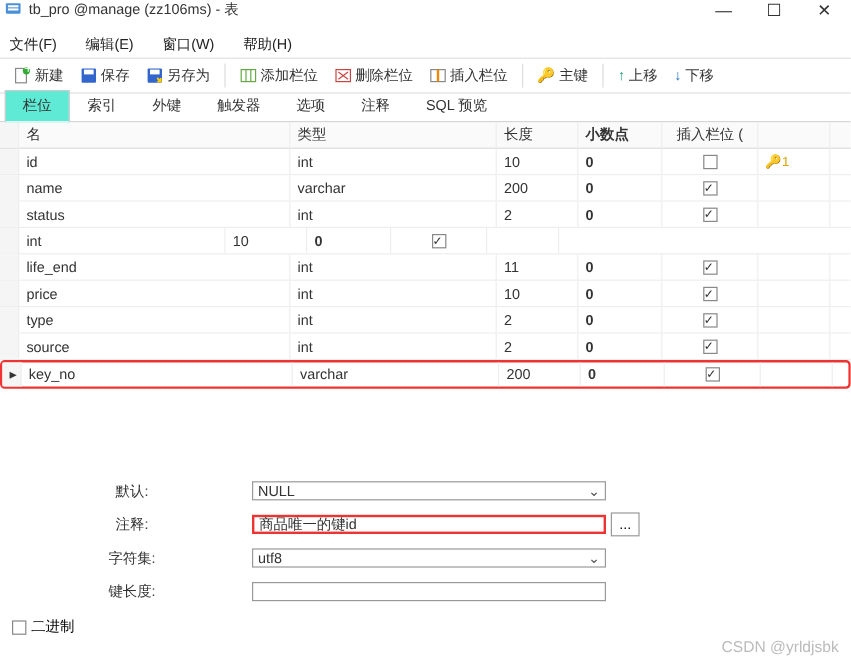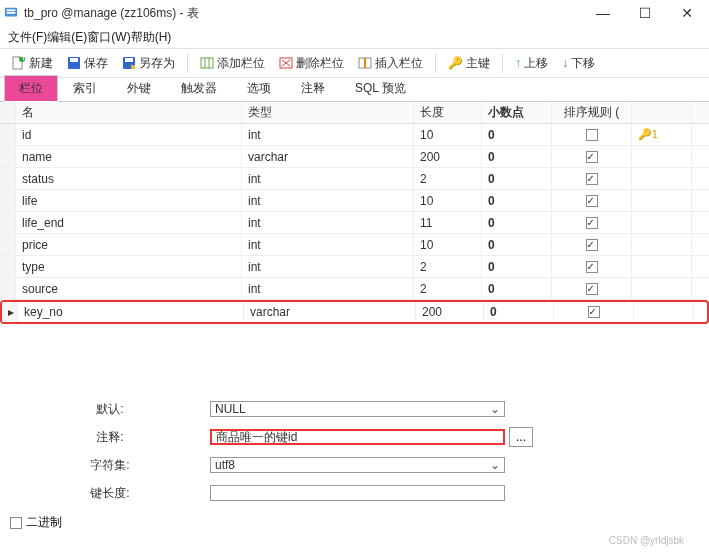--- a/index.html
+++ b/index.html
@@ -1,29 +1,29 @@
 <!DOCTYPE html>
 <html><head>
 <meta charset="utf-8">
 <style>
 * { box-sizing: border-box; margin: 0; padding: 0; font-family: "Microsoft YaHei", Arial, sans-serif; font-size: 12px; }
 body { background: #fff; width: 709px; height: 554px; overflow: hidden; position: relative; }
-.titlebar { height: 26px; display: flex; align-items: center; padding: 0 4px; }
+.titlebar { height: 26px; display: flex; align-items: flex-start; padding: 0 4px; }
 .titlebar .app-icon { width: 16px; height: 16px; margin-right: 4px; }
 .titlebar .title { color: #333; }
 .titlebar .winbtns { margin-left: auto; display: flex; gap: 18px; padding-right: 6px; }
 .titlebar .winbtns span { width: 24px; text-align: center; color: #333; font-size: 14px; }
-.menubar { height: 22px; display: flex; gap: 0; padding: 0 8px; align-items: center; }
+.menubar { height: 22px; display: flex; gap: 24px; padding: 0 8px; align-items: center; }
 .menubar span { color: #222; }
 .toolbar { height: 30px; border-top: 1px solid #e0e0e0; border-bottom: 1px solid #e0e0e0; display: flex; align-items: center; padding: 0 6px; gap: 2px; }
 .tb-btn { display: flex; align-items: center; gap: 3px; padding: 2px 6px; color: #333; }
 .tb-sep { width: 1px; height: 20px; background: #ddd; margin: 0 4px; }
 .tabbar { height: 24px; display: flex; align-items: flex-end; padding: 0 4px; border-bottom: 1px solid #ccc; }
 .tab { padding: 4px 14px; color: #333; border: 1px solid transparent; border-bottom: none; }
-.tab.active { background: #ec4899; border: 1px solid #ccc; border-bottom: 1px solid #fff; position: relative; top: 1px; }
+.tab.active { background: #5eead4; border: 1px solid #ccc; border-bottom: 1px solid #fff; position: relative; top: 1px; }
 .grid-header { display: flex; height: 22px; border-bottom: 1px solid #ddd; background: #fafafa; }
 .grid-header > div, .grid-row > div { border-right: 1px solid #eee; padding: 3px 6px; color: #333; display:flex; align-items:center;}
 .col-gutter { width: 16px; flex:none; background:#f5f5f5; }
 .col-name { width: 226px; flex:none; }
 .col-type { width: 172px; flex:none; }
 .col-len { width: 68px; flex:none; }
 .col-dec { width: 70px; flex:none;font-weight:bold; }
 .col-null { width: 80px; flex:none; justify-content:center; }
 .col-key { width: 60px; flex:none; }
 .grid-row { display: flex; height: 22px; border-bottom: 1px solid #eee; }
@@ -31,21 +31,21 @@
 .chk { width: 12px; height: 12px; border: 1px solid #888; display:inline-block; background:#fff;}
 .chk.checked::after { content:"✓"; font-size:10px; position:relative; top:-3px; left:0; }
 .key-icon { color:#d9a400; font-size:11px; }
 .form-area { position:absolute; left:10px; top:396px; right:10px; }
 .form-row { display:flex; align-items:center; height:26px; margin-bottom:2px; }
 .form-row label { width: 200px; color:#333;text-align:center; }
 .form-row .field { width: 295px; height:16px; border:1px solid #999; padding:0 4px; background:#fff; display:flex; align-items:center; color:#333;}
 .form-row .field.dropdown::after { content:"⌄"; margin-left:auto; color:#555;}
 .form-row .btn-dots { width:24px; height:20px; border:1px solid #999; margin-left:4px; text-align:center; line-height:18px;}
 .field.hl-red { border:2px solid #e33; }
-.watermark { position:absolute; right:25px; bottom:8px; color:#bbb; font-size:10px;}
+.watermark { position:absolute; right:10px; bottom:8px; color:#bbb; font-size:13px;}
 .chk-inline { display:flex; align-items:center; gap:4px; margin-top:8px;}
 .arrow-up { color:#2a7; }
 .arrow-down { color:#27c; }
 svg.icon { width:14px; height:14px; }
 </style>
 </head>
 <body>
 
 <div class="titlebar">
   <span class="app-icon">
@@ -143,21 +143,21 @@
     <span class="tab">注释</span>
     <span class="tab">SQL 预览</span>
   </div>
 
 <div class="grid-header">
   <div class="col-gutter"></div>
   <div class="col-name">名</div>
   <div class="col-type">类型</div>
   <div class="col-len">长度</div>
   <div class="col-dec">小数点</div>
-  <div class="col-null">排序规则 (</div>
+  <div class="col-null">插入栏位 (</div>
   <div class="col-key"></div>
 </div>
 <div id="gridbody">
     <div class="grid-row">
       <div class="col-gutter"></div>
       <div class="col-name">id</div>
       <div class="col-type">int</div>
       <div class="col-len">10</div>
       <div class="col-dec">0</div>
       <div class="col-null">
@@ -184,21 +184,20 @@
       <div class="col-type">int</div>
       <div class="col-len">2</div>
       <div class="col-dec">0</div>
       <div class="col-null">
         <span class="chk checked"></span>
       </div>
       <div class="col-key"></div>
     </div>
     <div class="grid-row">
       <div class="col-gutter"></div>
-      <div class="col-name">life</div>
       <div class="col-type">int</div>
       <div class="col-len">10</div>
       <div class="col-dec">0</div>
       <div class="col-null">
         <span class="chk checked"></span>
       </div>
       <div class="col-key"></div>
     </div>
     <div class="grid-row">
       <div class="col-gutter"></div>

